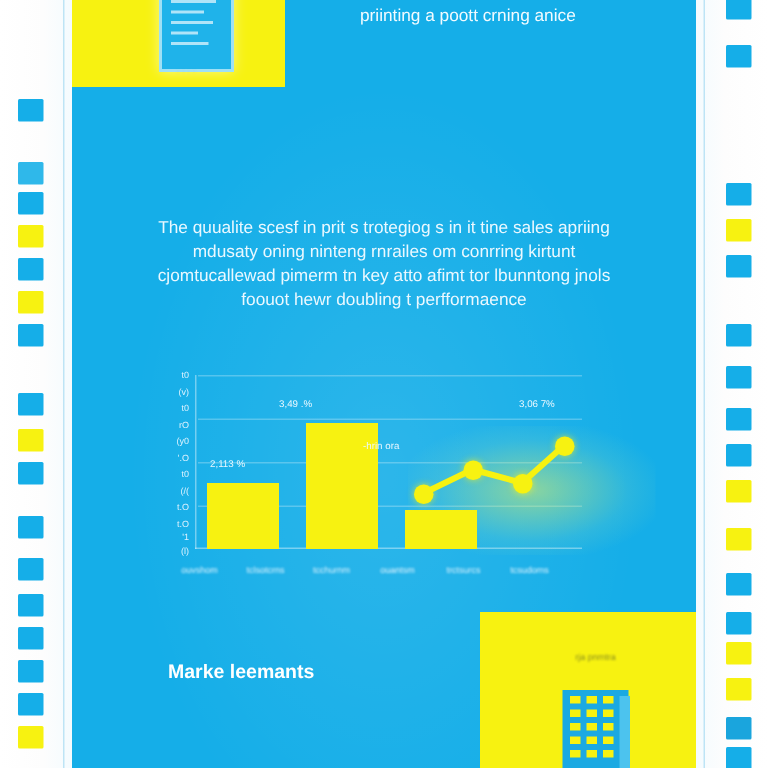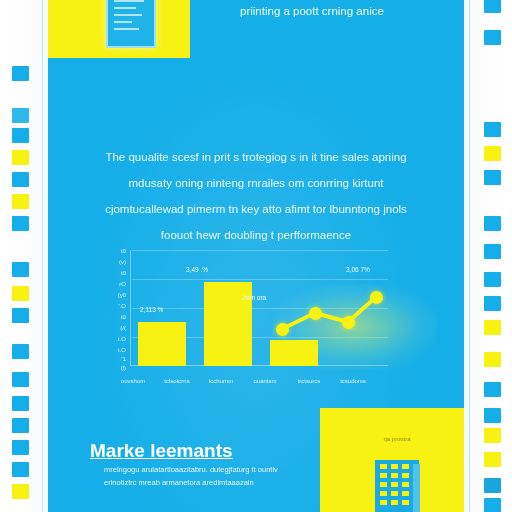--- a/index.html
+++ b/index.html
@@ -43,21 +43,21 @@
   
   .bldg{position:absolute;left:375px;top:460px;width:44px;height:52px;background:#1ba9e2;}
   .bldg .win{position:absolute;width:7px;height:5px;background:#f7f211;}
   .bldg .shadow{position:absolute;left:38px;top:4px;width:7px;height:48px;background:#4cc3ee;}
 
   
   #headline{position:absolute;left:48px;top:106px;width:416px;text-align:center;
      font-size:27px;font-weight:bold;color:#ffffff;letter-spacing:.4px;
      text-shadow:0 0 3px rgba(255,255,255,.35);}
   #subcopy{position:absolute;left:96px;top:144px;width:320px;text-align:center;
-     font-size:11.5px;line-height:26px;color:#eaf8ff;filter:blur(.45px);}
+     font-size:11.5px;line-height:16px;color:#eaf8ff;filter:blur(.45px);}
   #topnote{position:absolute;left:240px;top:2px;width:230px;
      font-size:11.5px;line-height:19px;color:#f2fbff;filter:blur(.35px);}
 
   
   .chart{position:absolute;left:96px;top:246px;width:300px;height:140px;}
   .plot{position:absolute;left:36px;top:4px;right:8px;bottom:20px;}
   .grid{position:absolute;left:0;right:0;height:1px;background:rgba(255,255,255,.26);}
   .axis-y{position:absolute;left:34px;top:4px;bottom:20px;width:1px;background:rgba(255,255,255,.4);}
   .axis-x{position:absolute;left:34px;right:8px;bottom:20px;height:1px;background:rgba(255,255,255,.4);}
   .ylab{position:absolute;right:auto;left:0;width:30px;text-align:right;
@@ -66,21 +66,21 @@
      font-size:6px;color:#dff3ff;filter:blur(.55px);}
   .bar{position:absolute;bottom:0;background:#f7f211;}
   .glow{position:absolute;left:140px;top:34px;width:165px;height:86px;
      background:radial-gradient(ellipse at 50% 50%,rgba(226,242,100,.55) 0%,rgba(140,220,180,.18) 55%,rgba(21,174,232,0) 78%);
      pointer-events:none;}
   .dot{position:absolute;width:13px;height:13px;border-radius:50%;background:#f7f211;
      box-shadow:0 0 5px rgba(247,242,17,.7);}
   .dlab{position:absolute;font-size:6.5px;color:#eaf8ff;filter:blur(.5px);white-space:nowrap;}
 
   
-  #sect-title{position:absolute;left:90px;top:440px;font-size:19px;font-weight:bold;color:#ffffff;text-decoration:underline;}
+  #sect-title{position:absolute;left:112px;top:440px;font-size:13px;font-weight:bold;color:#ffffff;}
   #sect-body{position:absolute;left:104px;top:464px;width:205px;
      font-size:7.5px;line-height:12.5px;color:#e4f5ff;filter:blur(.6px);}
   #panel-label{position:absolute;left:362px;top:436px;width:70px;text-align:center;
      font-size:6px;color:#8a8f20;filter:blur(.7px);}
 </style>
 </head>
 <body>
 
 <div class="poster">
 
@@ -189,21 +189,20 @@
     <div class="xlab" style="left:185px;">trctsurcs</div>
     <div class="xlab" style="left:229px;">tcsudoms</div>
 
     <div class="dlab" style="left:44px;top:60px;">2,113 %</div>
     <div class="dlab" style="left:90px;top:20px;">3,49 .%</div>
     <div class="dlab" style="left:146px;top:48px;">-hrin ora</div>
     <div class="dlab" style="left:250px;top:20px;">3,06 7%</div>
   </div>
 
   <div id="sect-title">Marke leemants</div>
-  <div id="sect-body">mrelngogu arulatartloaazitabru. dutegjfaturg tt ountlv erinotiztrc mreab armanetora aredlmtaaazain</div>
 
   <div class="ypanel" id="panel-bottom-right"></div>
   <div id="panel-label">rja pnmtra</div>
   <div class="bldg">
     <div class="shadow"></div>
     <div class="win" style="left:5px;top:4px;"></div>
     <div class="win" style="left:16px;top:4px;"></div>
     <div class="win" style="left:27px;top:4px;"></div>
     <div class="win" style="left:5px;top:13px;"></div>
     <div class="win" style="left:16px;top:13px;"></div>

